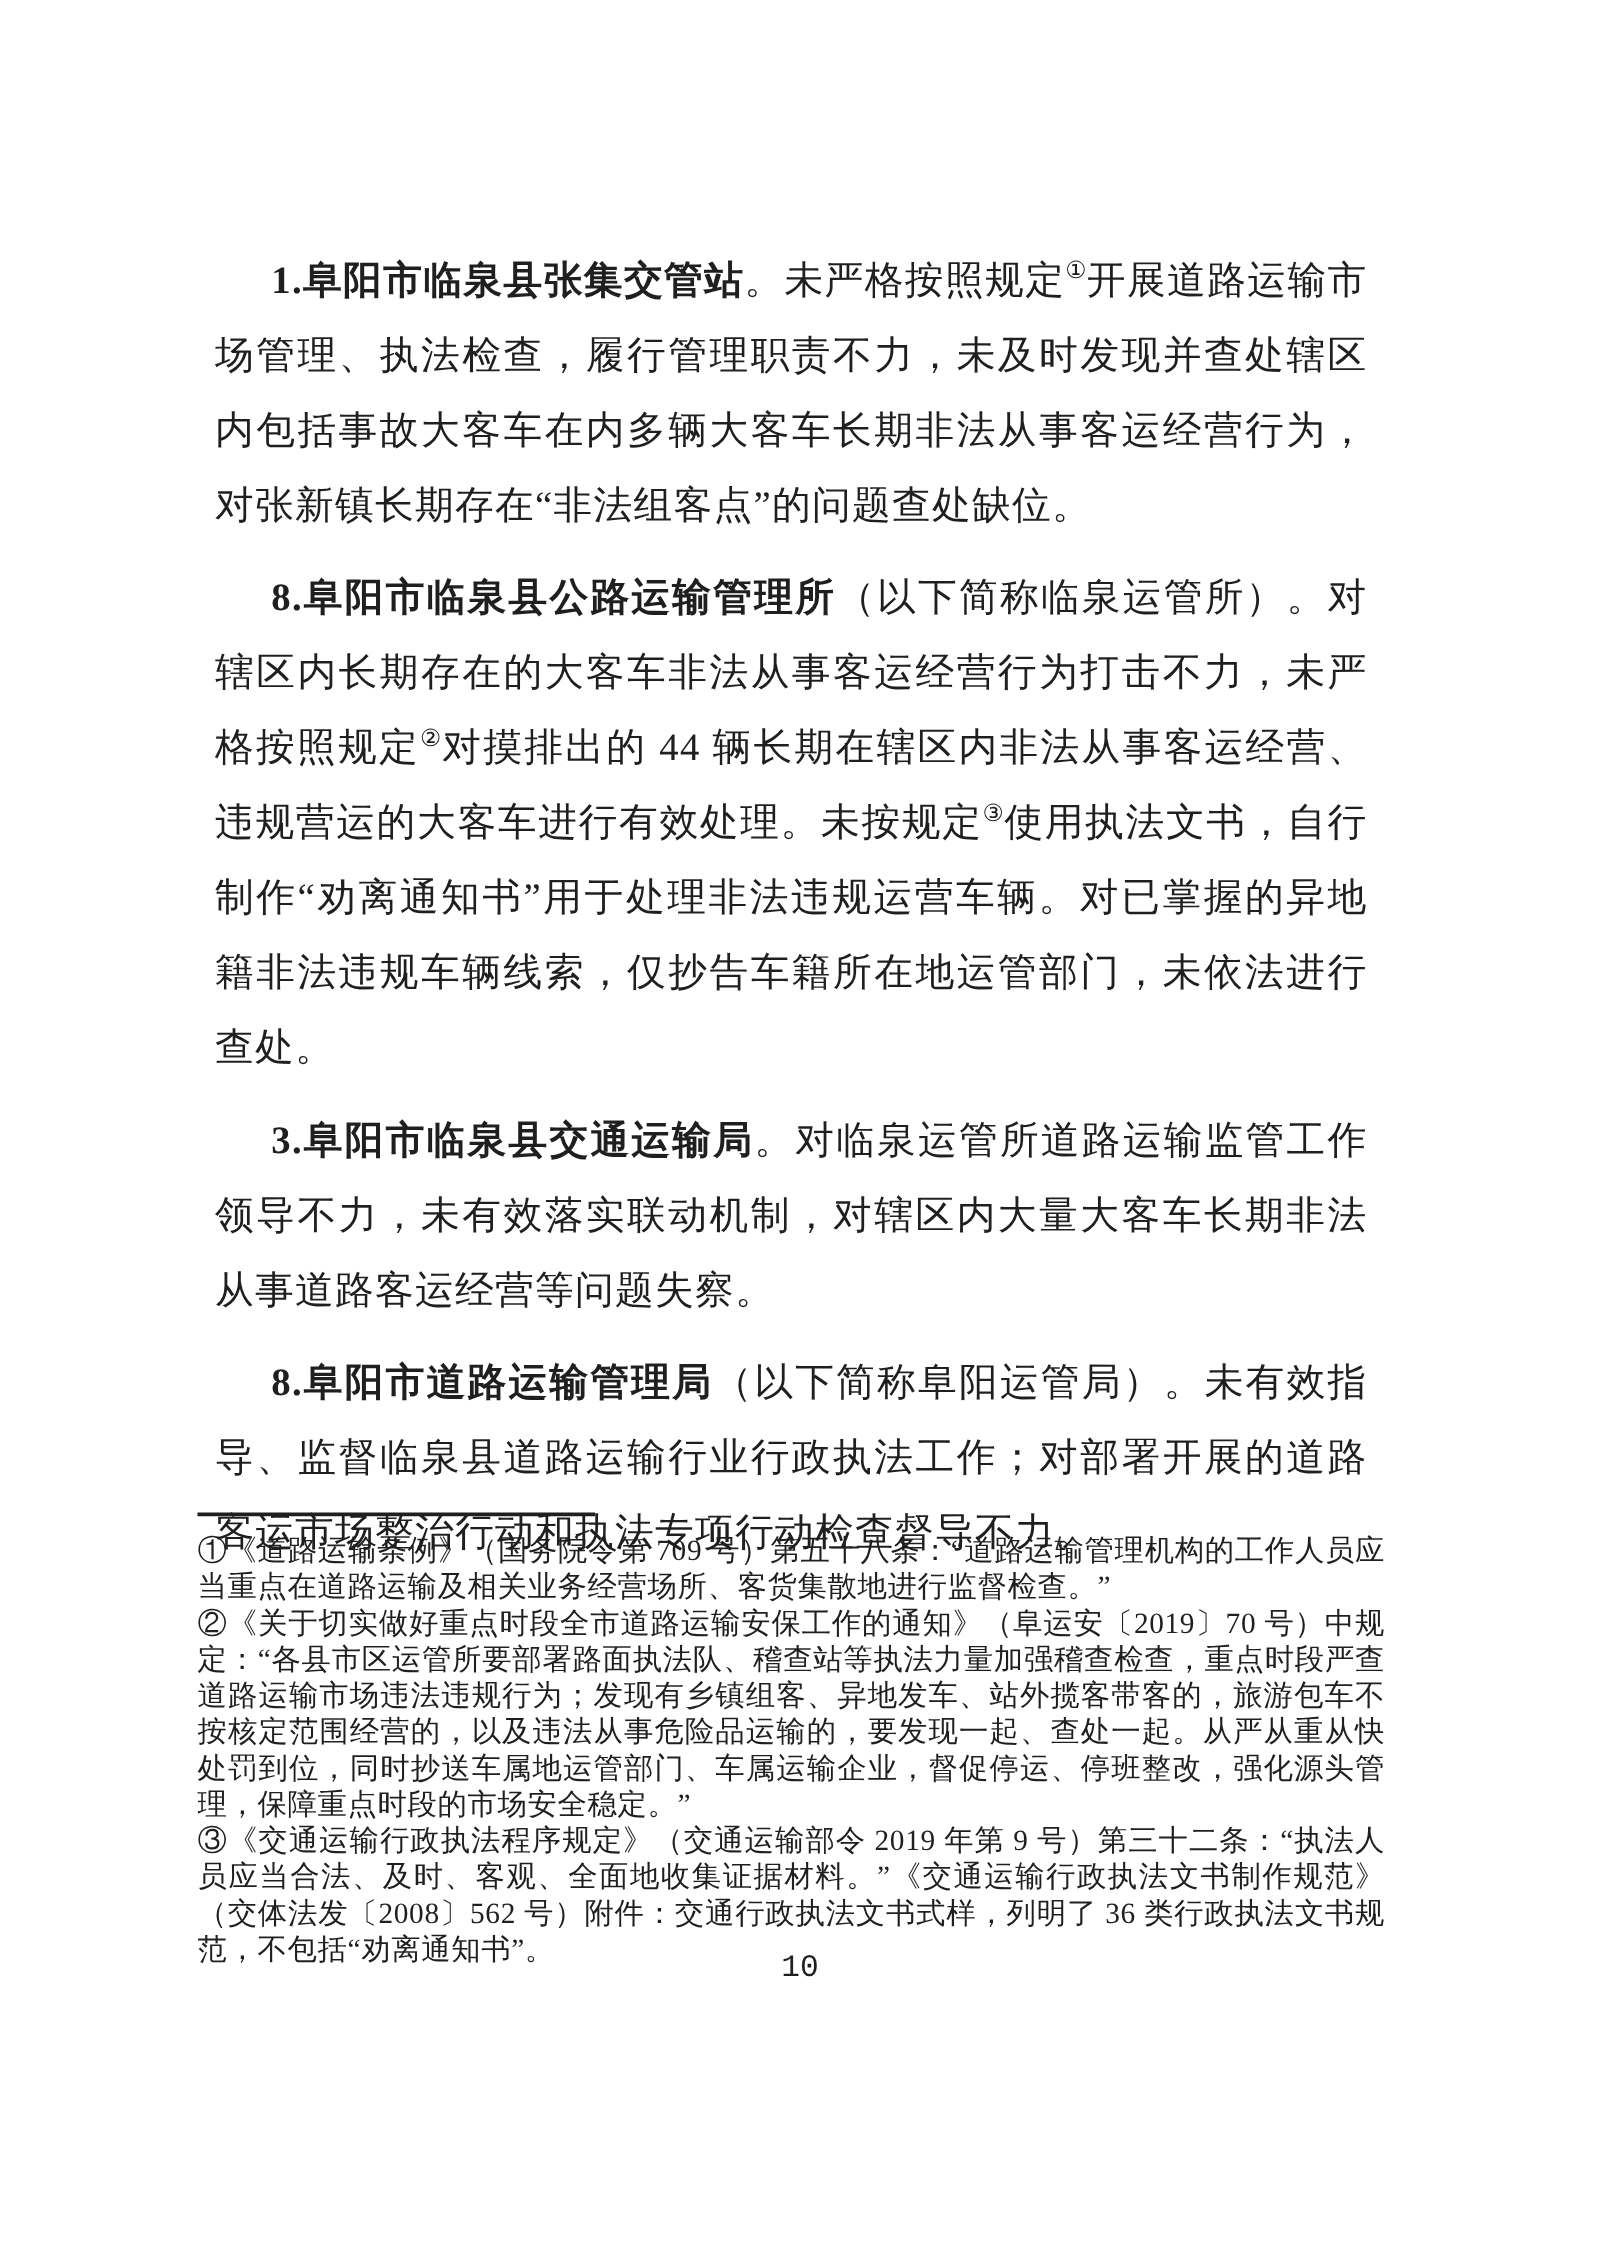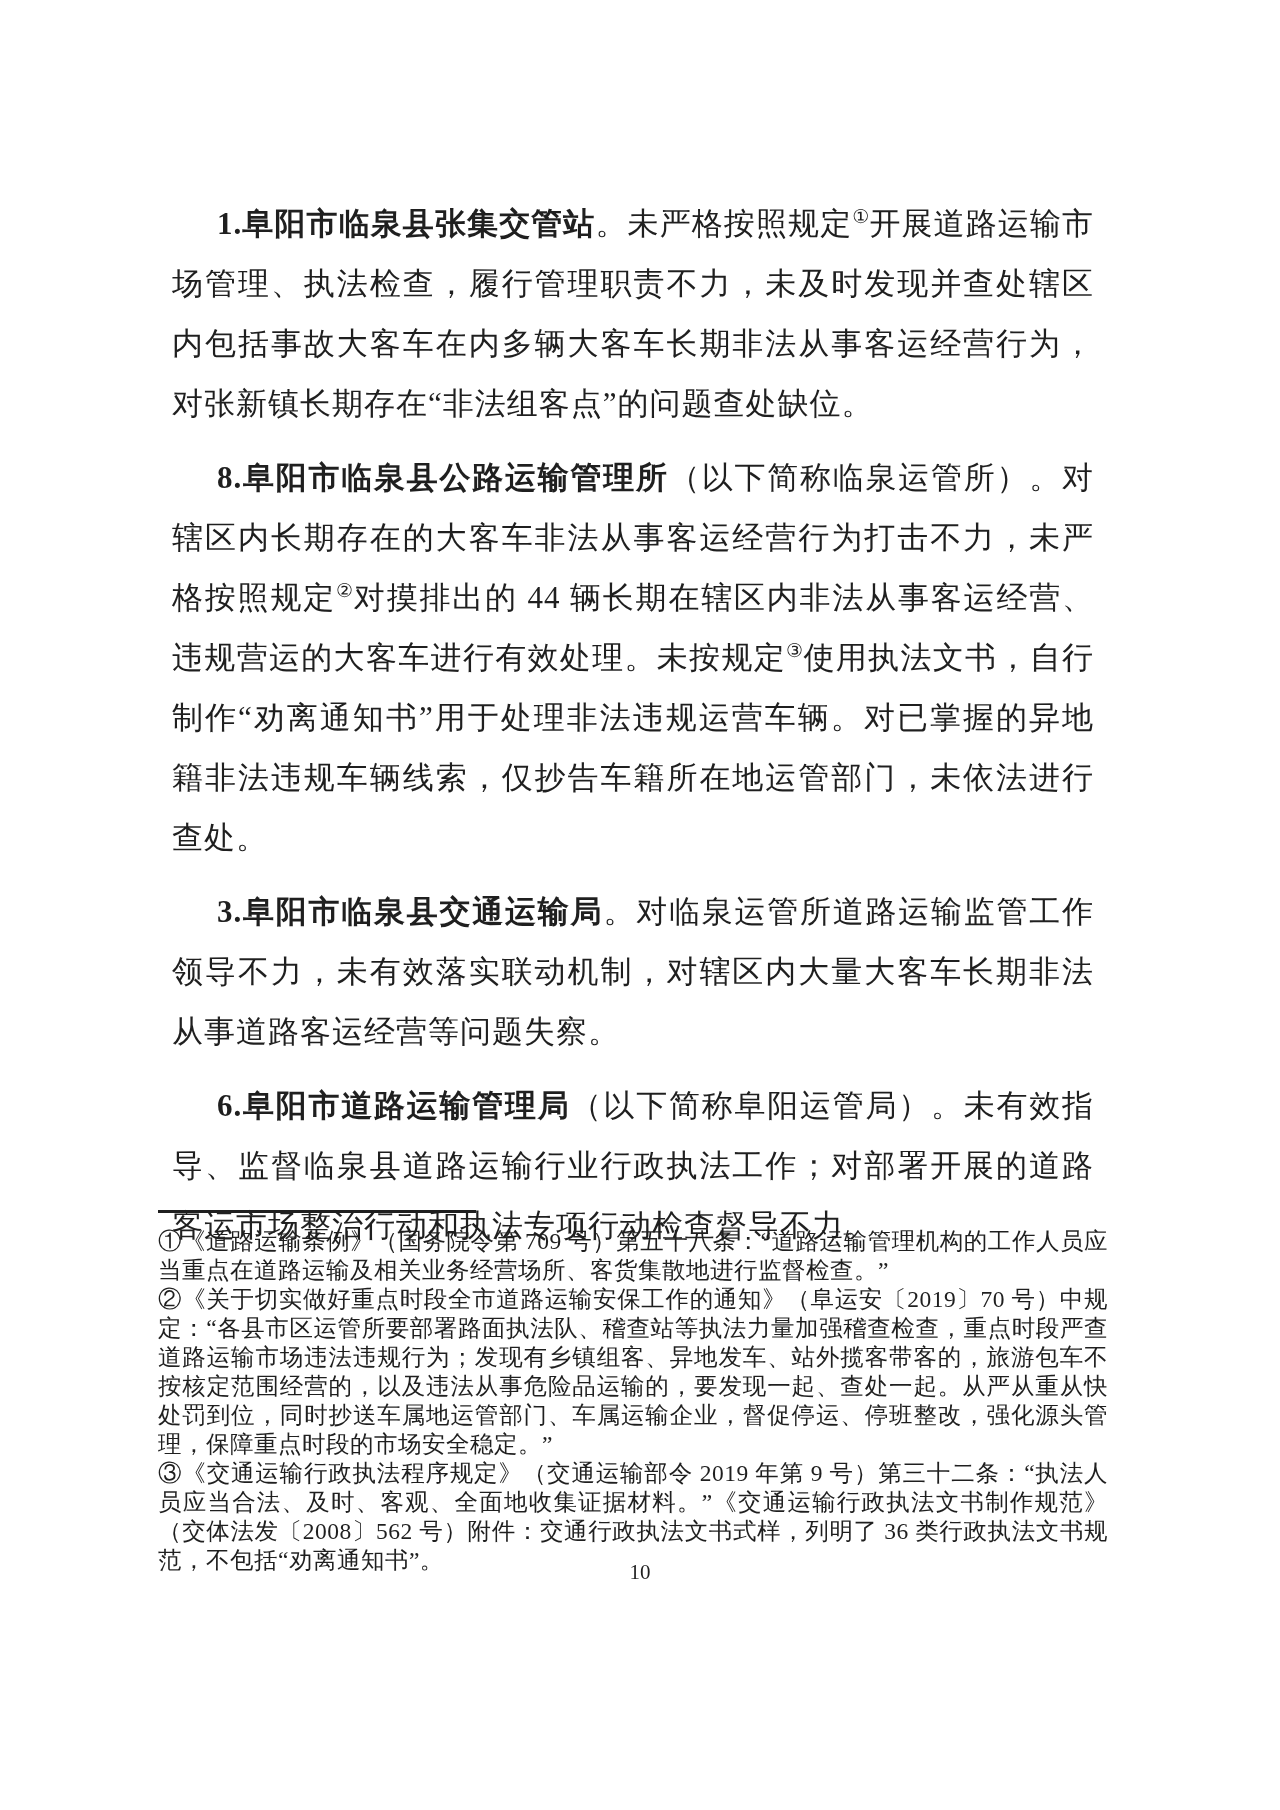--- a/index.html
+++ b/index.html
@@ -62,34 +62,35 @@
     text-align: justify;
     text-justify: inter-ideograph;
     letter-spacing: 0.5px;
   }
   .page-number {
     position: absolute;
     top: 1560px;
     left: 0;
     width: 100%;
     text-align: center;
-    font-size: 21px;
+    font-size: 25px;
     color: #1f1f1f;
+    font-family: Liberation Mono, monospace;
   }
 </style>
 </head>
 <body>
 
 <div class="page">
 
   <main class="body-text">
       <p class="body-para"><span class="lead">1.阜阳市临泉县张集交管站</span>。未严格按照规定<sup class="fn-ref">①</sup>开展道路运输市场管理、执法检查，履行管理职责不力，未及时发现并查处辖区内包括事故大客车在内多辆大客车长期非法从事客运经营行为，对张新镇长期存在“非法组客点”的问题查处缺位。</p>
       <p class="body-para"><span class="lead">8.阜阳市临泉县公路运输管理所</span>（以下简称临泉运管所）。对辖区内长期存在的大客车非法从事客运经营行为打击不力，未严格按照规定<sup class="fn-ref">②</sup>对摸排出的 44 辆长期在辖区内非法从事客运经营、违规营运的大客车进行有效处理。未按规定<sup class="fn-ref">③</sup>使用执法文书，自行制作“劝离通知书”用于处理非法违规运营车辆。对已掌握的异地籍非法违规车辆线索，仅抄告车籍所在地运管部门，未依法进行查处。</p>
       <p class="body-para"><span class="lead">3.阜阳市临泉县交通运输局</span>。对临泉运管所道路运输监管工作领导不力，未有效落实联动机制，对辖区内大量大客车长期非法从事道路客运经营等问题失察。</p>
-      <p class="body-para"><span class="lead">6.阜阳市道路运输管理局</span>（以下简称阜阳运管局）。未有效指导、监督临泉县道路运输行业行政执法工作；对部署开展的道路客运市场整治行动和执法专项行动检查督导不力。</p>
+      <p class="body-para"><span class="lead">8.阜阳市道路运输管理局</span>（以下简称阜阳运管局）。未有效指导、监督临泉县道路运输行业行政执法工作；对部署开展的道路客运市场整治行动和执法专项行动检查督导不力。</p>
     </main>
 
   <section class="footnotes">
     <div class="footnote-separator"></div>
     <div class="footnote-list">
         <p class="footnote-item"><span>①</span>《道路运输条例》（国务院令第 709 号）第五十八条：“道路运输管理机构的工作人员应当重点在道路运输及相关业务经营场所、客货集散地进行监督检查。”</p>
         <p class="footnote-item"><span>②</span>《关于切实做好重点时段全市道路运输安保工作的通知》（阜运安〔2019〕70 号）中规定：“各县市区运管所要部署路面执法队、稽查站等执法力量加强稽查检查，重点时段严查道路运输市场违法违规行为；发现有乡镇组客、异地发车、站外揽客带客的，旅游包车不按核定范围经营的，以及违法从事危险品运输的，要发现一起、查处一起。从严从重从快处罚到位，同时抄送车属地运管部门、车属运输企业，督促停运、停班整改，强化源头管理，保障重点时段的市场安全稳定。”</p>
         <p class="footnote-item"><span>③</span>《交通运输行政执法程序规定》（交通运输部令 2019 年第 9 号）第三十二条：“执法人员应当合法、及时、客观、全面地收集证据材料。”《交通运输行政执法文书制作规范》（交体法发〔2008〕562 号）附件：交通行政执法文书式样，列明了 36 类行政执法文书规范，不包括“劝离通知书”。</p>
       </div>
   </section>

